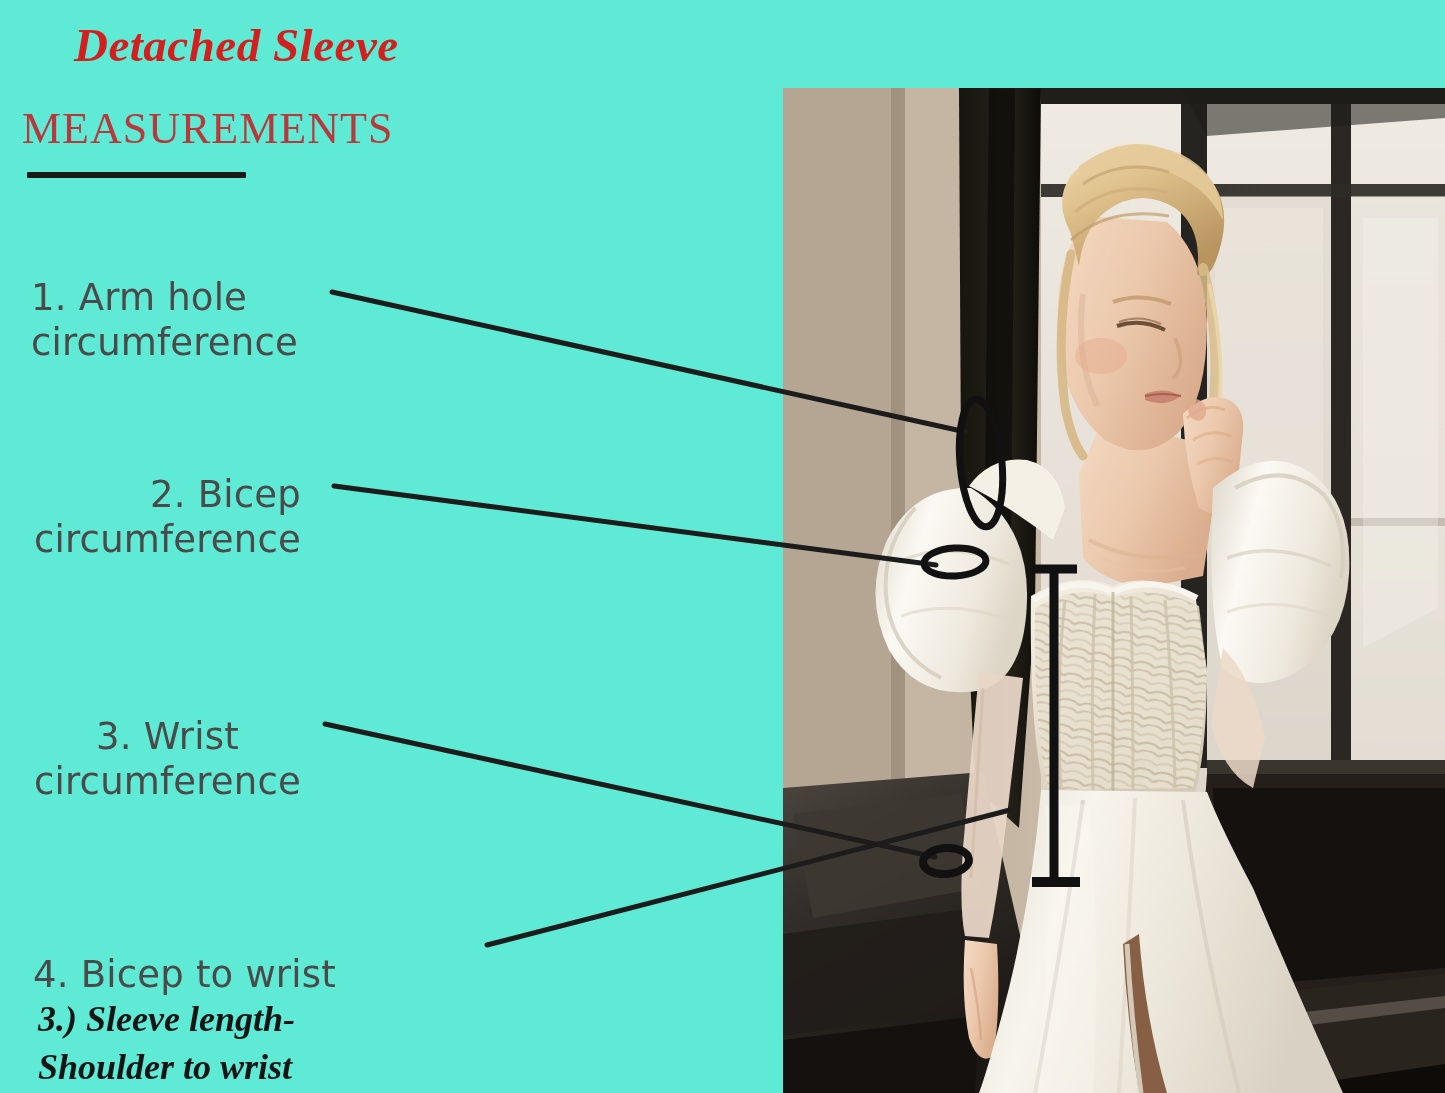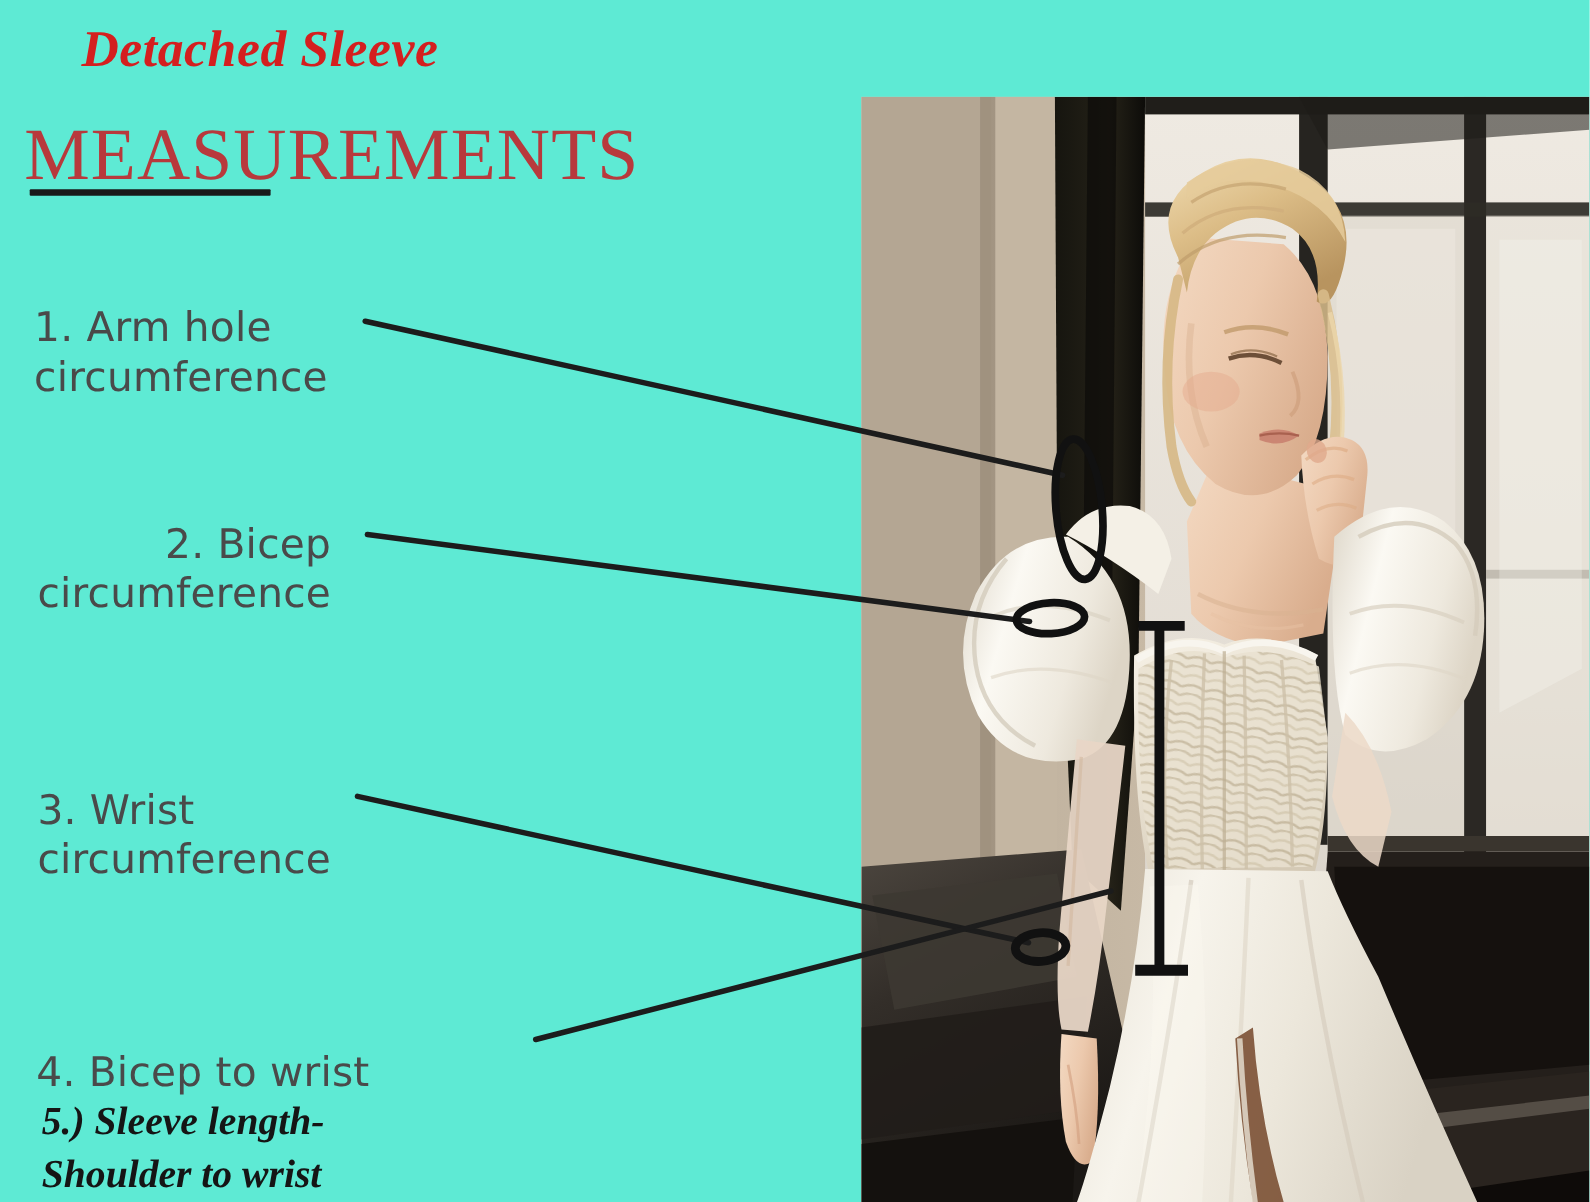--- a/index.html
+++ b/index.html
@@ -28,21 +28,21 @@
     font-size: 47px;
     letter-spacing: 0.5px;
     white-space: nowrap;
   }
   .title-measurements {
     position: absolute;
     left: 22px;
     top: 103px;
     font-family: "Liberation Serif", serif;
     font-weight: normal;
-    font-size: 67px;
+    font-size: 44px;
     letter-spacing: 1px;
     white-space: nowrap;
   }
   .title-rule {
     position: absolute;
     left: 27px;
     top: 172px;
     width: 219px;
     height: 6px;
     background: #1a1a1a;
@@ -55,21 +55,21 @@
     font-family: "DejaVu Sans", sans-serif;
     font-size: 37px;
     line-height: 1.22;
     color: #4a4a4a;
     white-space: pre-line;
     letter-spacing: 0.2px;
     margin-top: 32px;
   }
   #m1 { left: 31px; top: 243px; }
   #m2 { left: 34px; top: 440px; text-align: right; }
-  #m3 { left: 34px; top: 682px; }
+  #m3 { left: 34px; top: 682px; text-align: center; }
   #m4 { left: 33px; top: 920px; }
 
   .m-item-5 {
     position: absolute;
     left: 38px;
     top: 996px;
     font-family: "Liberation Serif", serif;
     font-style: italic;
     font-weight: bold;
     font-size: 36px;
@@ -115,21 +115,21 @@
 circumference</div>
 
   <div class="m-item" id="m2">2. Bicep
 circumference</div>
 
   <div class="m-item" id="m3">3. Wrist
 circumference</div>
 
   <div class="m-item" id="m4">4. Bicep to wrist</div>
 
-  <div class="m-item-5">5.) Sleeve length-
+  <div class="m-item-5">3.) Sleeve length-
 Shoulder to wrist</div>
 
   <div id="photo">
     <svg viewBox="0 0 662 1005" preserveAspectRatio="xMidYMid slice">
       <defs>
         <linearGradient id="gWallLeft" x1="0" y1="0" x2="1" y2="0">
           <stop offset="0%" stop-color="#b9ab98"></stop>
           <stop offset="45%" stop-color="#c9bba7"></stop>
           <stop offset="100%" stop-color="#a99b89"></stop>
         </linearGradient>

